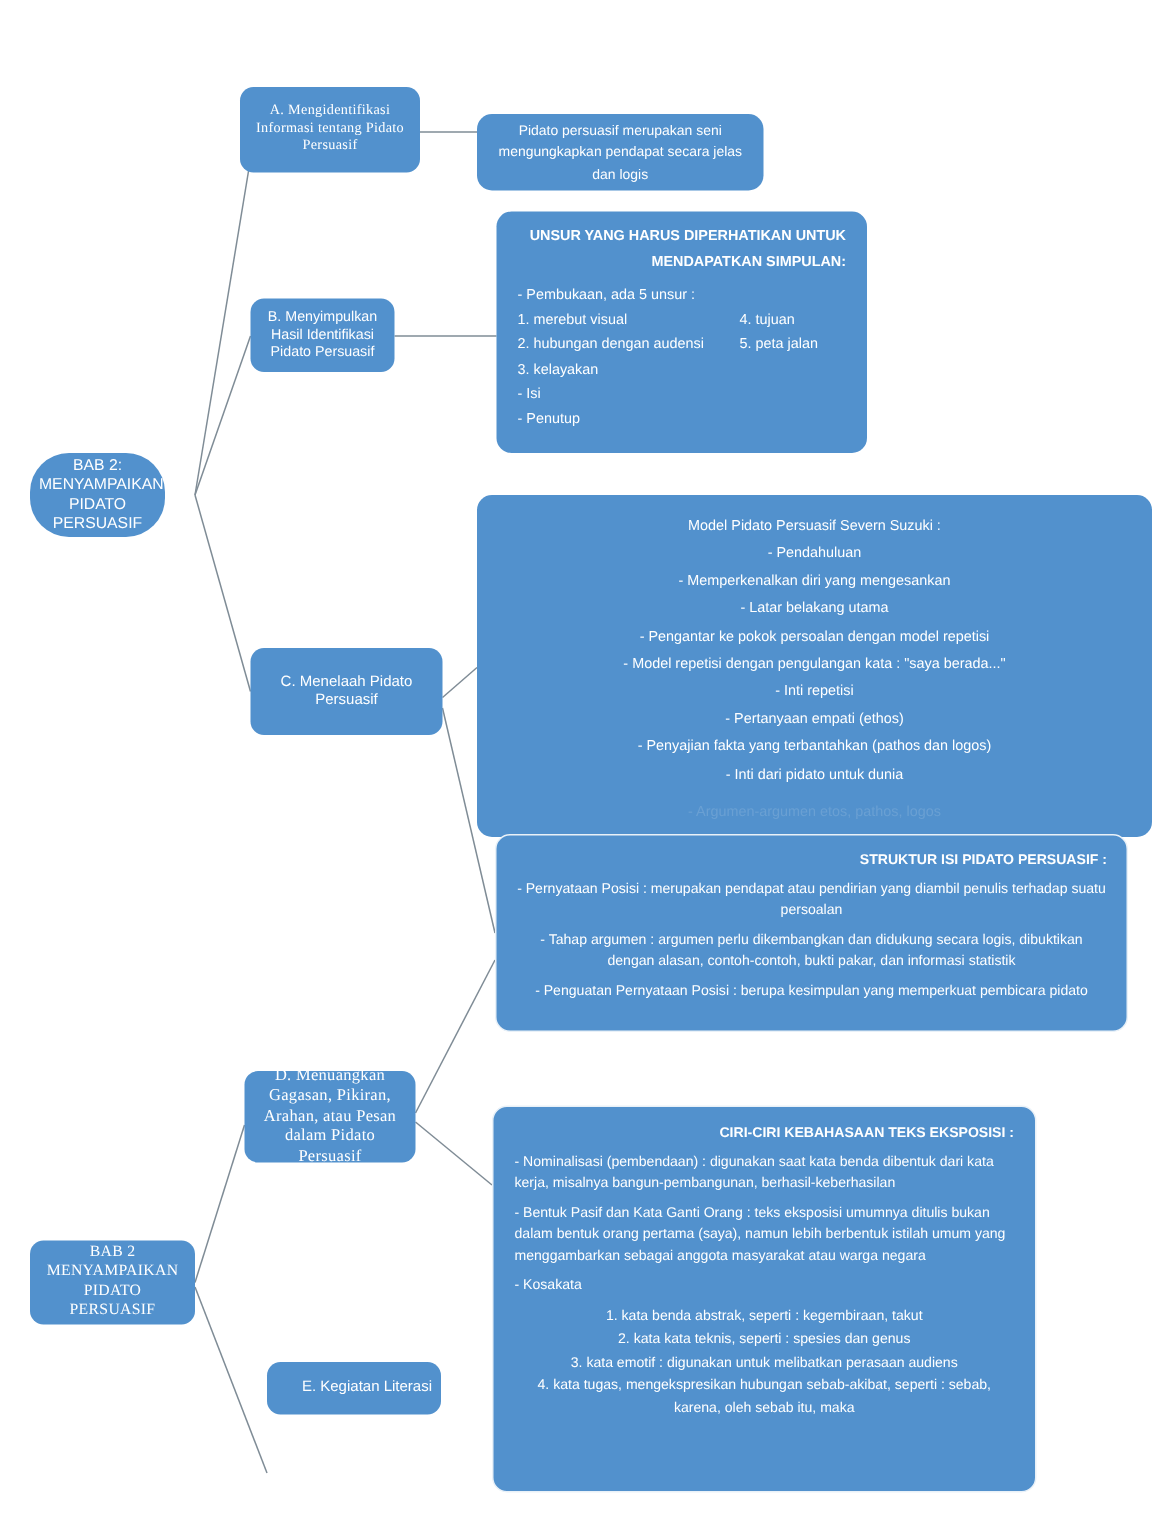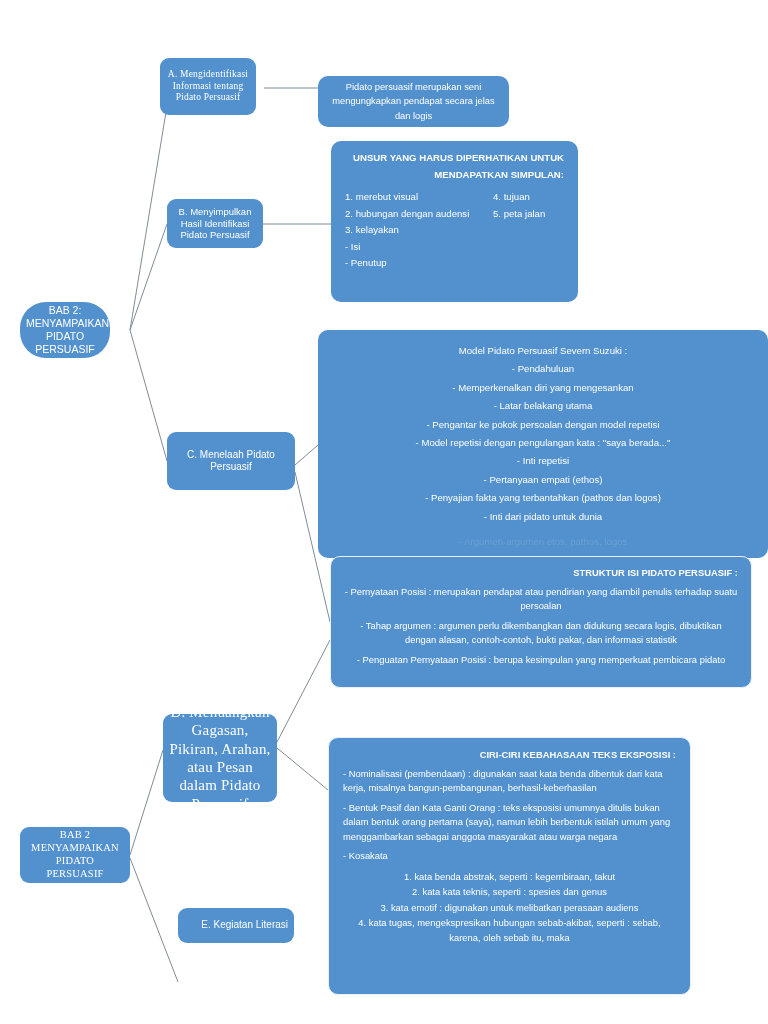--- a/index.html
+++ b/index.html
@@ -45,24 +45,24 @@
   }
   .sans {
     font-family: "Liberation Sans", sans-serif;
   }
   .node .txt { display: block; width: 100%; }
 
   
   #node-bab2-top   { left: 20px;  top: 302px; width: 90px; height: 56px;  font-size: 10.5px; border-radius: 26px; }
   #node-bab2-bot   { left: 20px;  top: 827px; width: 110px; height: 56px;  font-size: 10.5px; }
 
-  #node-a  { left: 160px; top: 58px;  width: 96px; height: 57px; font-size: 9.5px; }
+  #node-a  { left: 160px; top: 58px;  width: 120px; height: 57px; font-size: 9.5px; }
   #node-b  { left: 167px; top: 199px; width: 96px;  height: 49px; font-size: 9.5px; }
   #node-c  { left: 167px; top: 432px; width: 128px; height: 58px; font-size: 10px;  }
-  #node-d  { left: 163px; top: 714px; width: 114px; height: 88px; font-size: 15px; }
+  #node-d  { left: 163px; top: 714px; width: 114px; height: 61px; font-size: 11px; }
   #node-e  { left: 178px; top: 908px; width: 116px; height: 35px; font-size: 10px; text-align: right;  }
 
   
   .panel {
     position: absolute;
     background: #5291cd;
     color: #ffffff;
     border-radius: 10px;
     z-index: 4;
     line-height: 1.55;
@@ -193,20 +193,21 @@
       <span class="line">mengungkapkan pendapat secara jelas</span>
       <span class="line">dan logis</span>
     </div>
   </div>
 
   <div class="panel" id="panel-unsur">
     <div class="head">
       <span class="line">UNSUR YANG HARUS DIPERHATIKAN UNTUK</span>
       <span class="line">MENDAPATKAN SIMPULAN:</span>
     </div>
+    <span class="line lft">- Pembukaan, ada 5 unsur :</span>
     <div class="row line">
       <span class="c1">1. merebut visual</span>
       <span class="c2">4. tujuan</span>
     </div>
     <div class="row line">
       <span class="c1">2. hubungan dengan audensi</span>
       <span class="c2">5. peta jalan</span>
     </div>
     <div class="row line">
       <span class="c1">3. kelayakan</span>

